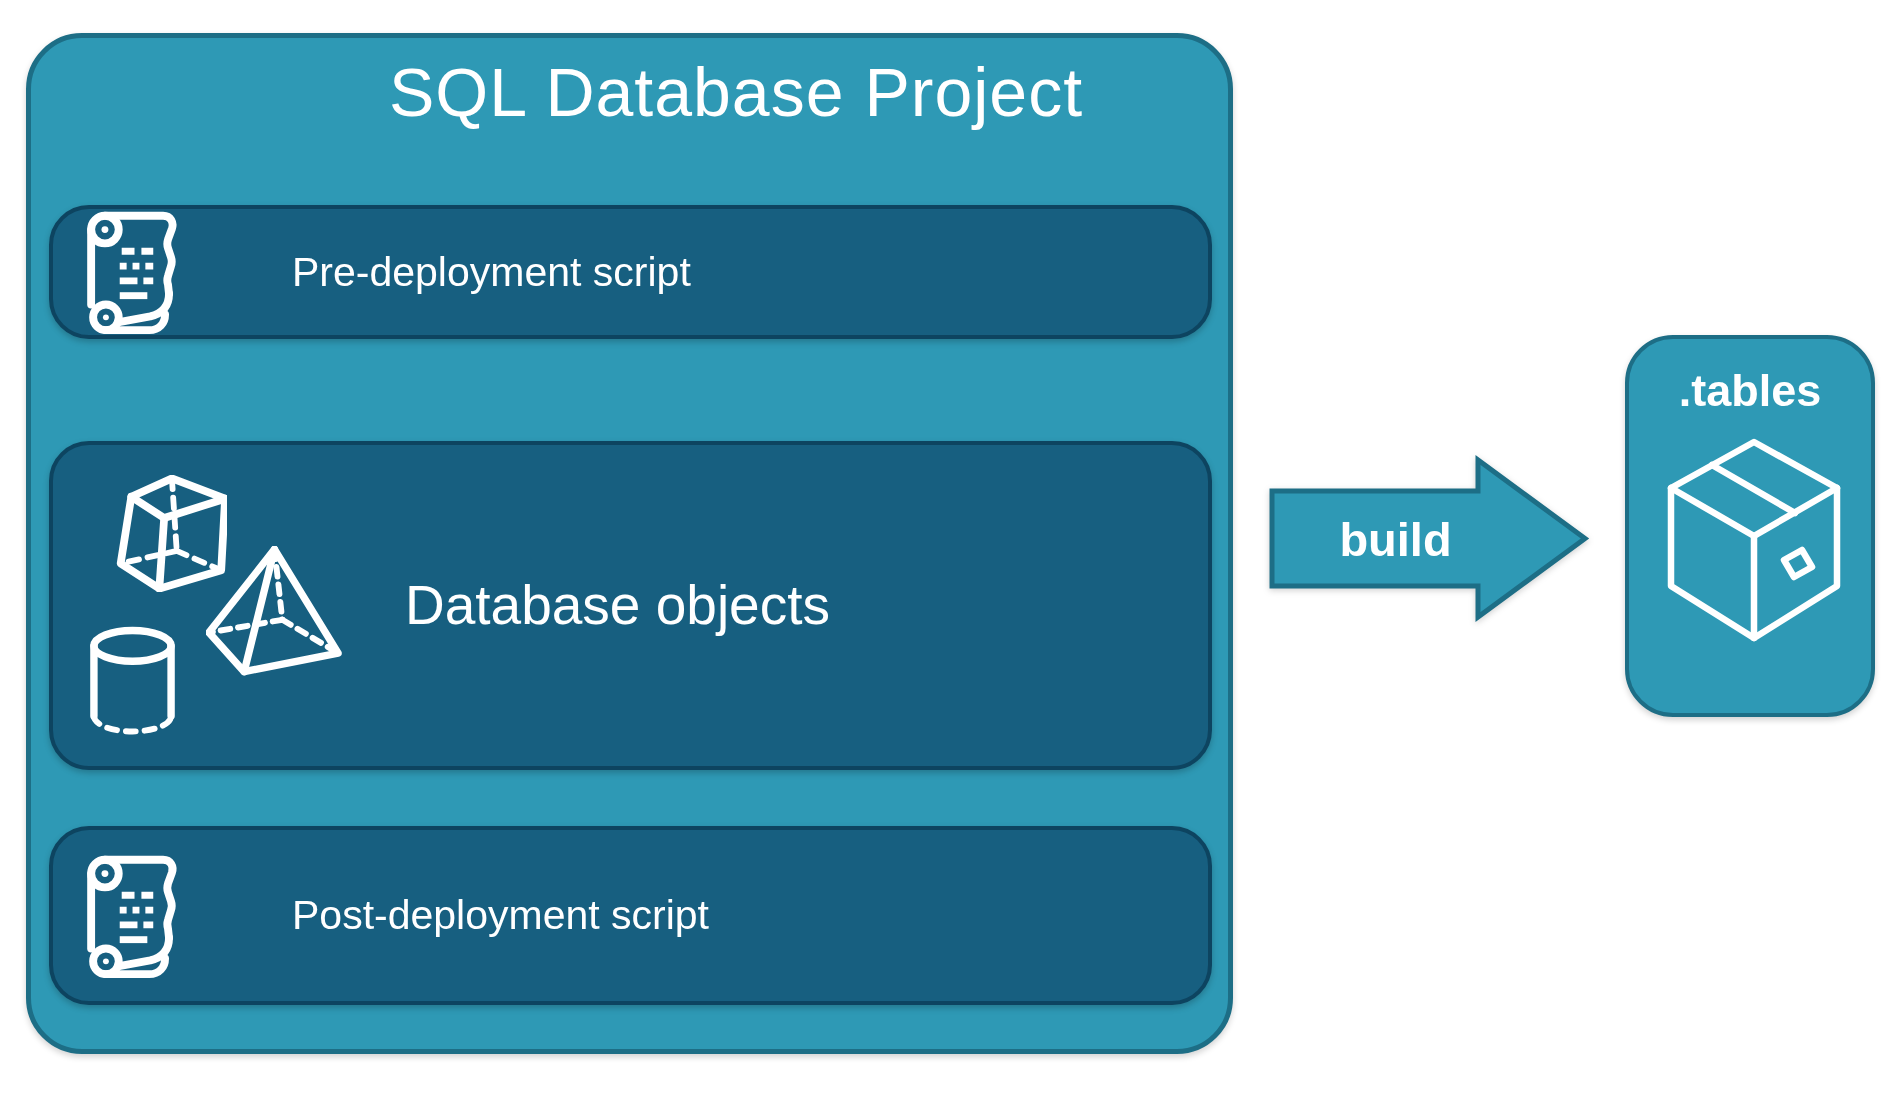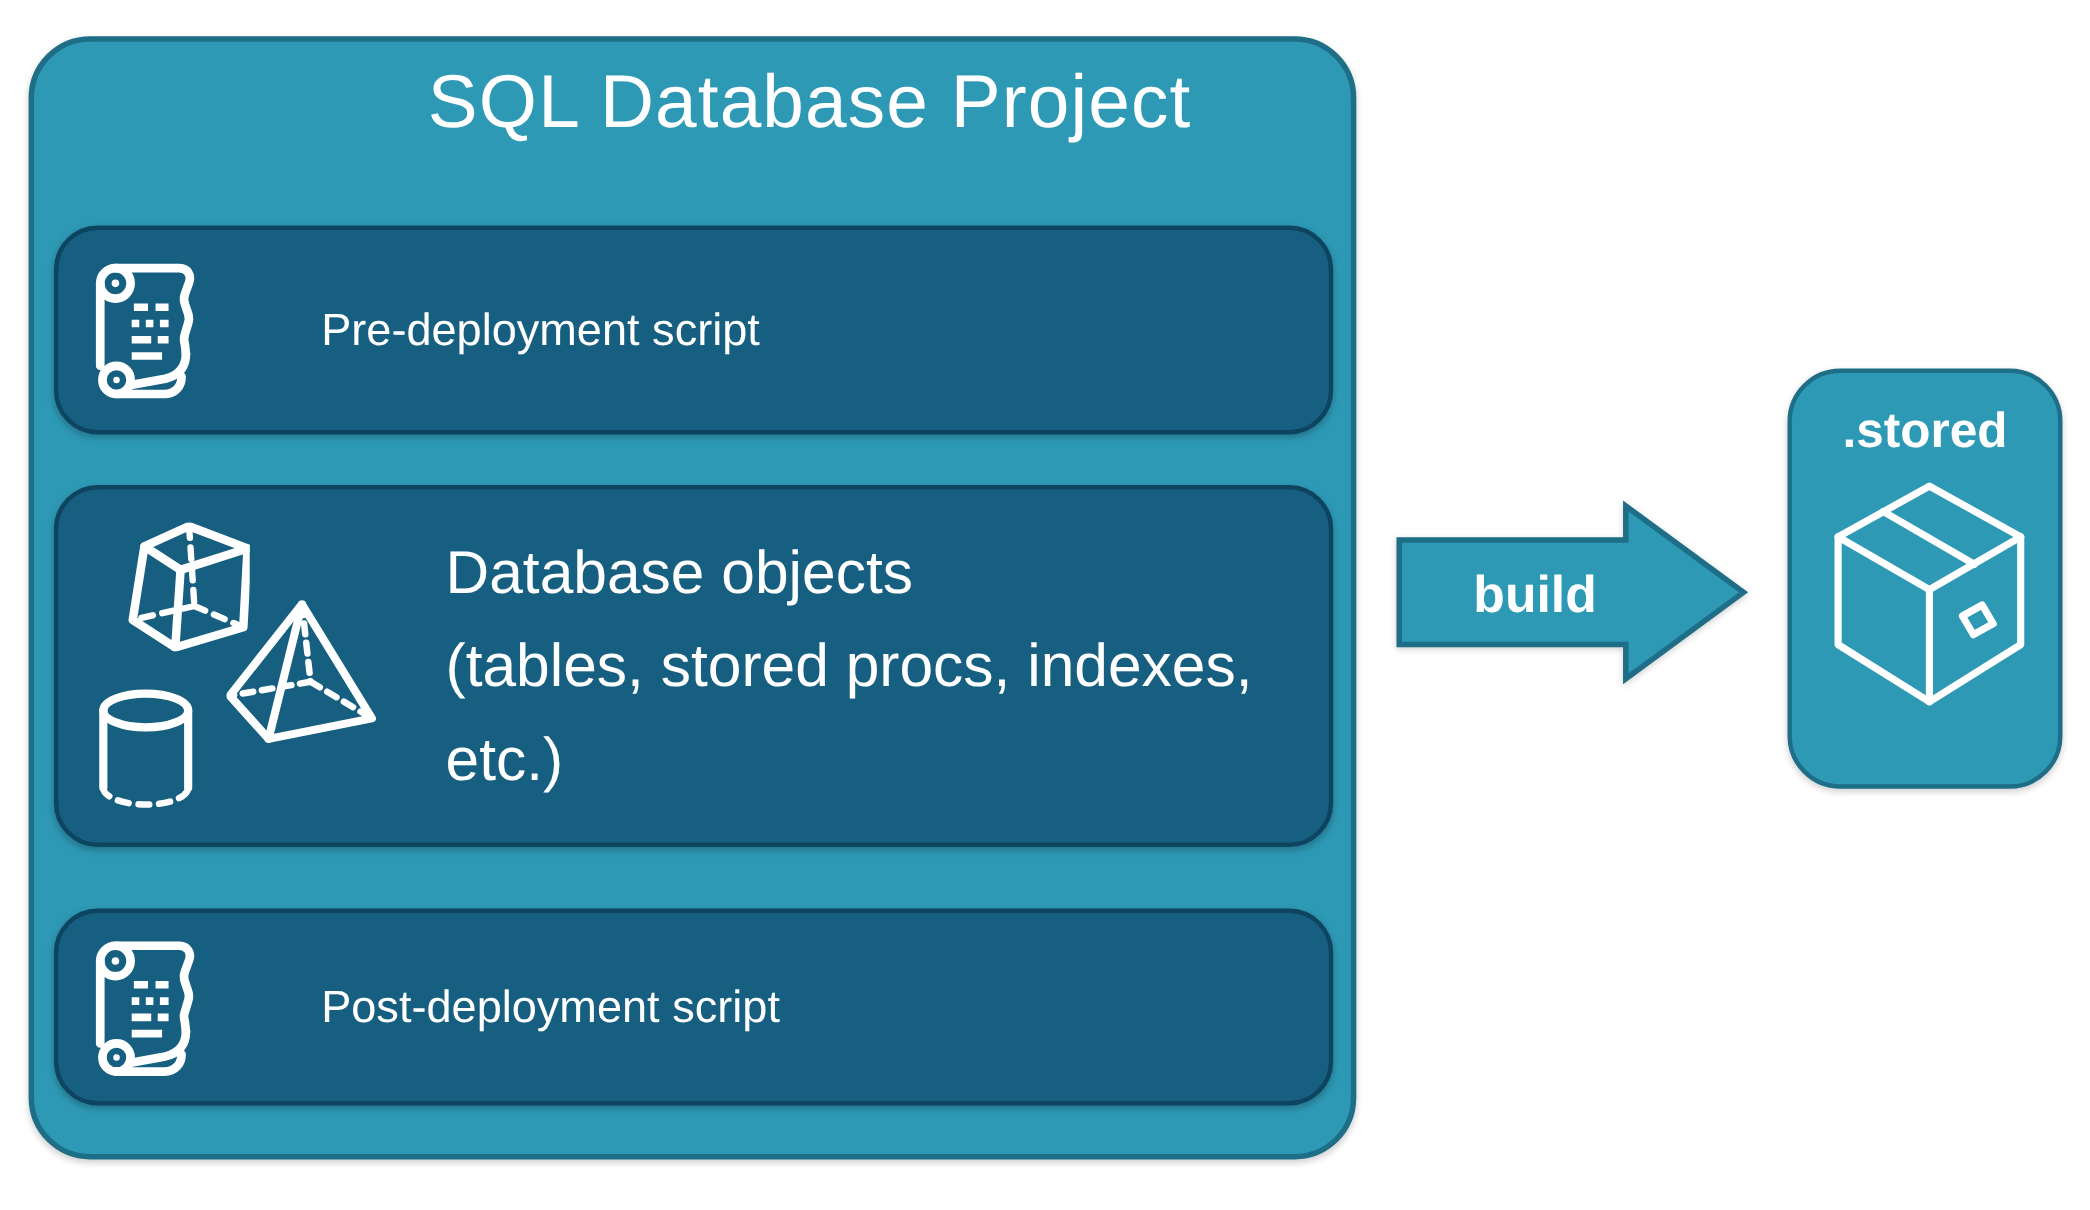--- a/index.html
+++ b/index.html
@@ -43,21 +43,21 @@
   .item-box {
     position: absolute;
     left: 49px;
     width: 1163px;
     background: #175F80;
     border: 4px solid #0D4460;
     border-radius: 40px;
     box-sizing: border-box;
     box-shadow: 0 3px 6px rgba(0,0,0,0.22);
   }
-  .item-box.pre  { top: 205px; height: 190px; text-decoration: underline; }
+  .item-box.pre  { top: 205px; height: 134px; text-decoration: underline; }
   .item-box.mid  { top: 441px; height: 329px; }
   .item-box.post { top: 826px; height: 179px; }
 
   .item-label {
     position: absolute;
     top: 0; bottom: 0;
     display: flex;
     align-items: center;
     color: #ffffff;
     font-size: 41px;
@@ -198,21 +198,20 @@
         <g fill="none" stroke="#ffffff" stroke-width="7.5" stroke-linecap="round">
           <ellipse cx="46" cy="21" rx="39" ry="15.5"></ellipse>
           <path d="M7 21 V92"></path>
           <path d="M85 21 V92"></path>
         </g>
         <path d="M7 92 A39 15.5 0 0 0 85 92" fill="none" stroke="#ffffff" stroke-width="6" stroke-dasharray="10 9" stroke-linecap="round"></path>
       </svg>
     </div>
     <div class="item-label-block">
       <div>Database objects</div>
-      <div>(tables, stored procs, indexes, etc.)</div>
     </div>
   </div>
 
   <div class="item-box post">
     <div class="scroll-icon-wrap">
       <svg viewBox="0 0 112 142">
         <g fill="none" stroke="#ffffff" stroke-width="8" stroke-linecap="round" stroke-linejoin="round">
           <circle cx="25" cy="28" r="14"></circle>
           <path d="M25 14 H84 C92 14 95 21 93 27 L89 38 C88 41 88 44 89 47 L92 56 C93 59 93 62 92 65 L89 75 C88 78 88 81 89 84 L90 93"></path>
           <path d="M11 28 V104"></path>
@@ -234,21 +233,21 @@
   </div>
 
   <div class="build-arrow">
     <svg viewBox="0 0 321 167">
       <polygon points="3,36 209,36 209,5 316,83.5 209,162 209,131 3,131" fill="#2E99B5" stroke="#1D6E86" stroke-width="5" stroke-linejoin="miter"></polygon>
     </svg>
   </div>
   <div class="build-label">build</div>
 
   <div class="dacpac-box">
-    <div class="dacpac-label">.stored</div>
+    <div class="dacpac-label">.tables</div>
     <div class="package-icon-wrap">
       <svg viewBox="0 0 180 208">
         <g fill="none" stroke="#ffffff" stroke-width="6.5" stroke-linejoin="round" stroke-linecap="round">
           <path d="M90 6 L173 52 L173 150 L90 202 L7 150 L7 52 Z"></path>
           <path d="M7 52 L90 100 L173 52"></path>
           <path d="M90 100 V202"></path>
           <path d="M48 29 L131 77"></path>
           <path d="M120 124 L138 114 L148 131 L130 141 Z"></path>
         </g>
       </svg>

